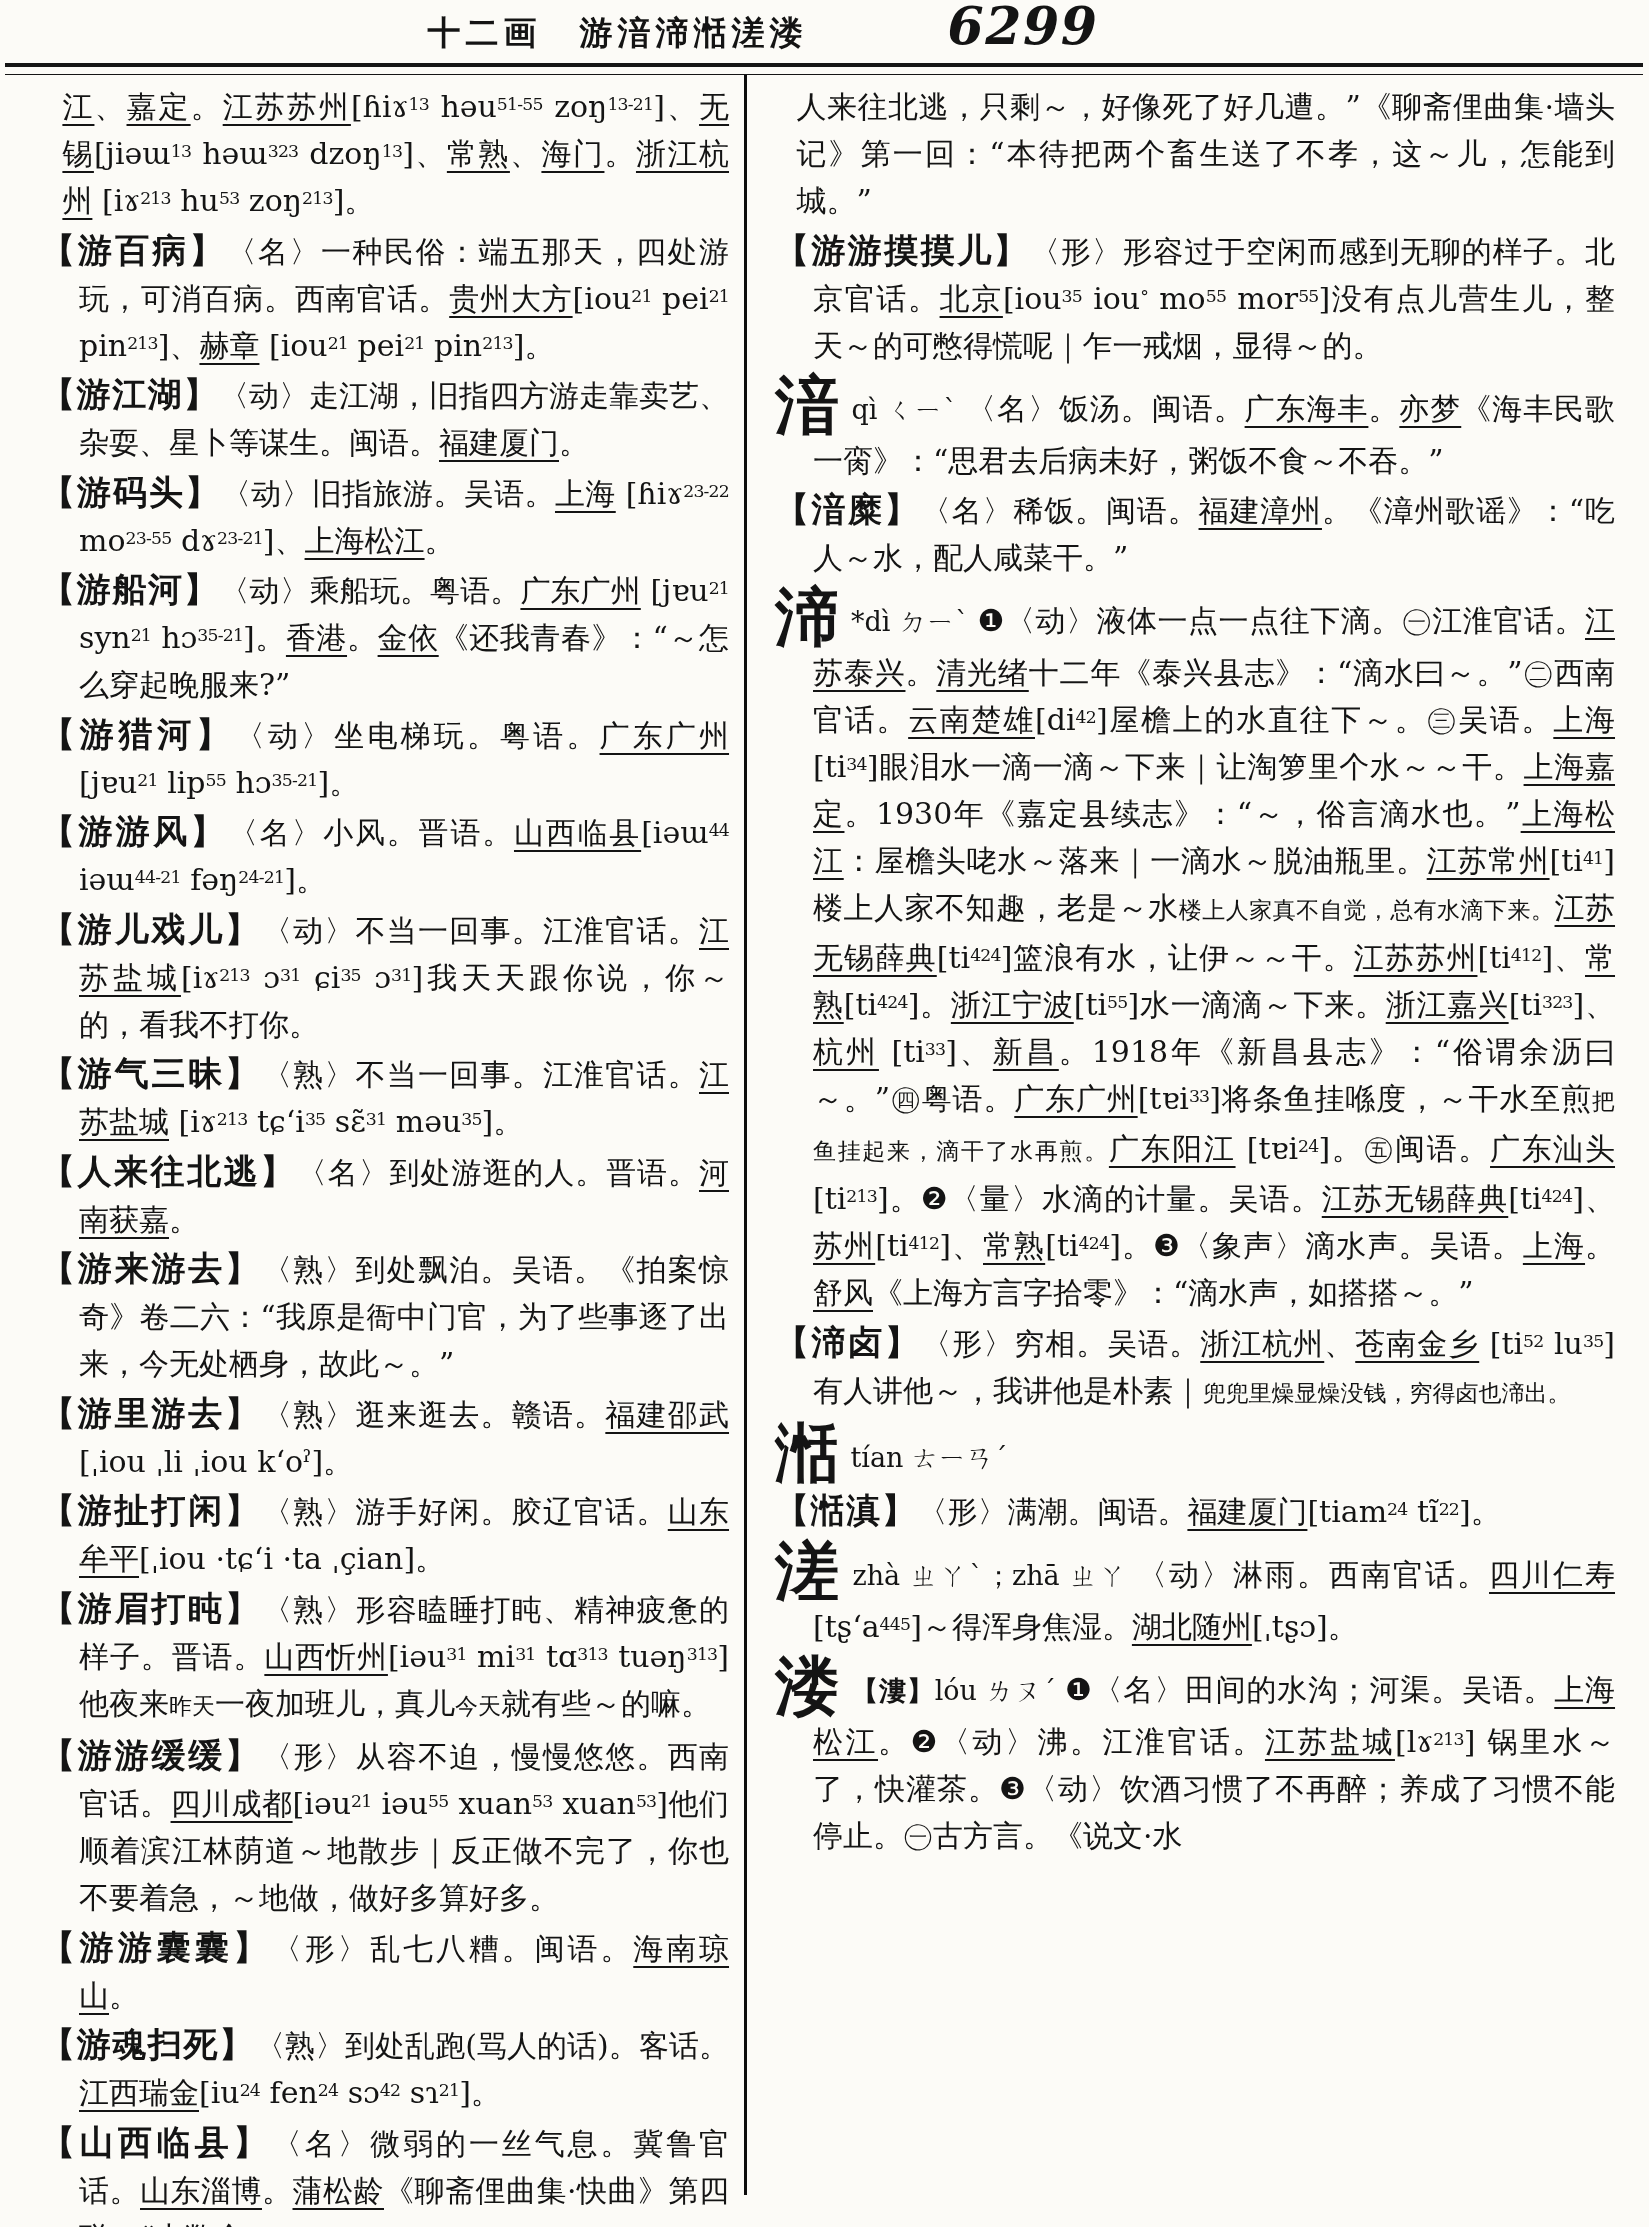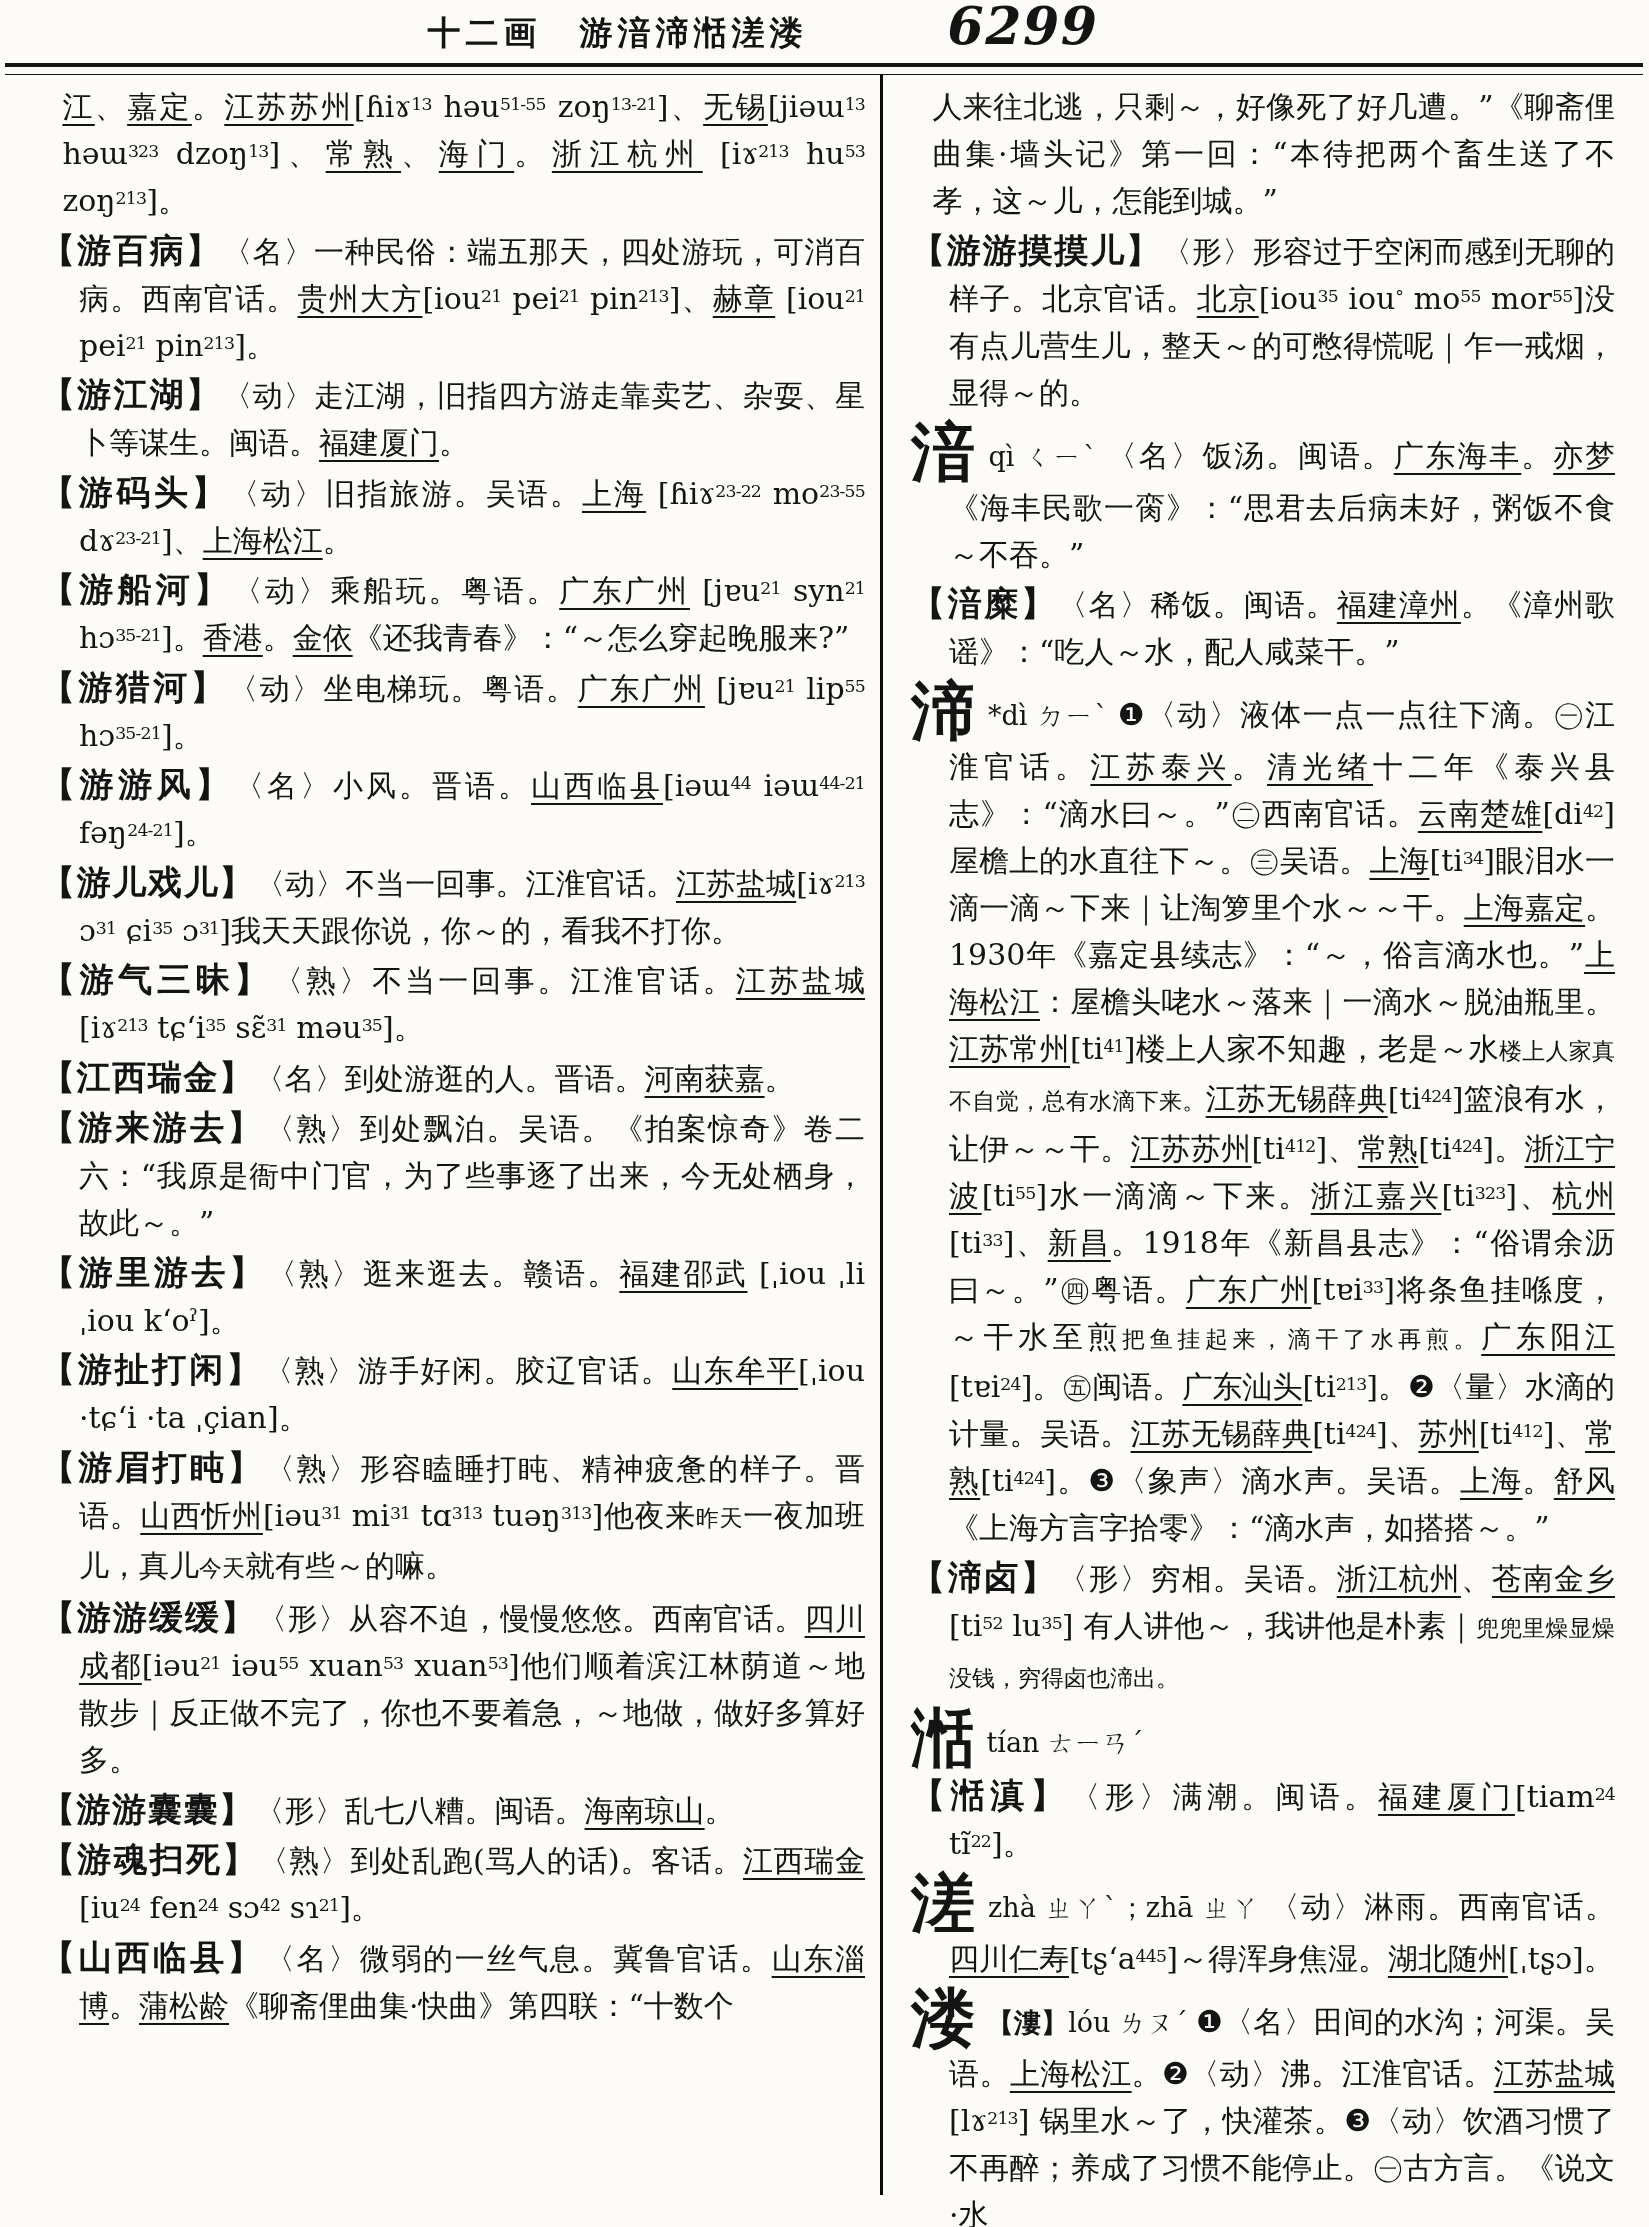--- a/index.html
+++ b/index.html
@@ -35,21 +35,21 @@
   }
   #rule{
     height:7.4px;
     border-top:4.1px solid #151515;
     border-bottom:1.6px solid #151515;
     margin:0 6.6px 0 5px;
   }
   
   #cols{display:flex;align-items:stretch;height:2120px;}
   #col-left{
-    width:880px;
+    width:744px;
     padding:8.2px 15px 0 41px;
     box-sizing:border-box;
   }
   #col-right{
     flex:1;
     border-left:3.3px solid #0c0c0c;
     padding:8.2px 35px 0 28px;
     box-sizing:border-box;
   }
   
@@ -107,21 +107,21 @@
     <div id="col-left">
         <div class="cont"><span class="pn">江</span>、<span class="pn">嘉定</span>。<span class="pn">江苏苏州</span>[ɦiɤ<sup>13</sup> həu<sup>51-55</sup> zoŋ<sup>13-21</sup>]、<span class="pn">无锡</span>[jiəɯ<sup>13</sup> həɯ<sup>323</sup> dzoŋ<sup>13</sup>]、<span class="pn">常熟</span>、<span class="pn">海门</span>。<span class="pn">浙江杭州</span> [iɤ<sup>213</sup> hu<sup>53</sup> zoŋ<sup>213</sup>]。</div>
         <div class="entry"><span class="head">【游百病】</span>〈名〉一种民俗：端五那天，四处游玩，可消百病。西南官话。<span class="pn">贵州大方</span>[iou<sup>21</sup> pei<sup>21</sup> pin<sup>213</sup>]、<span class="pn">赫章</span> [iou<sup>21</sup> pei<sup>21</sup> pin<sup>213</sup>]。</div>
         <div class="entry"><span class="head">【游江湖】</span>〈动〉走江湖，旧指四方游走靠卖艺、杂耍、星卜等谋生。闽语。<span class="pn">福建厦门</span>。</div>
         <div class="entry"><span class="head">【游码头】</span>〈动〉旧指旅游。吴语。<span class="pn">上海</span> [ɦiɤ<sup>23-22</sup> mo<sup>23-55</sup> dɤ<sup>23-21</sup>]、<span class="pn">上海松江</span>。</div>
         <div class="entry"><span class="head">【游船河】</span>〈动〉乘船玩。粤语。<span class="pn">广东广州</span> [jɐu<sup>21</sup> syn<sup>21</sup> hɔ<sup>35-21</sup>]。<span class="pn">香港</span>。<span class="pn">金依</span>《还我青春》：“～怎么穿起晚服来?”</div>
         <div class="entry"><span class="head">【游猎河】</span>〈动〉坐电梯玩。粤语。<span class="pn">广东广州</span> [jɐu<sup>21</sup> lip<sup>55</sup> hɔ<sup>35-21</sup>]。</div>
         <div class="entry"><span class="head">【游游风】</span>〈名〉小风。晋语。<span class="pn">山西临县</span>[iəɯ<sup>44</sup> iəɯ<sup>44-21</sup> fəŋ<sup>24-21</sup>]。</div>
         <div class="entry"><span class="head">【游儿戏儿】</span>〈动〉不当一回事。江淮官话。<span class="pn">江苏盐城</span>[iɤ<sup>213</sup> ɔ<sup>31</sup> ɕi<sup>35</sup> ɔ<sup>31</sup>]我天天跟你说，你～的，看我不打你。</div>
         <div class="entry"><span class="head">【游气三昧】</span>〈熟〉不当一回事。江淮官话。<span class="pn">江苏盐城</span> [iɤ<sup>213</sup> tɕʻi<sup>35</sup> sɛ̃<sup>31</sup> məu<sup>35</sup>]。</div>
-        <div class="entry"><span class="head">【江西瑞金】</span>〈名〉到处游逛的人。晋语。<span class="pn">河南获嘉</span>。</div>
+        <div class="entry"><span class="head">【人来往北逃】</span>〈名〉到处游逛的人。晋语。<span class="pn">河南获嘉</span>。</div>
         <div class="entry"><span class="head">【游来游去】</span>〈熟〉到处飘泊。吴语。《拍案惊奇》卷二六：“我原是衙中门官，为了些事逐了出来，今无处栖身，故此～。”</div>
         <div class="entry"><span class="head">【游里游去】</span>〈熟〉逛来逛去。赣语。<span class="pn">福建邵武</span> [ˌiou ˌli ˌiou kʻoˀ]。</div>
         <div class="entry"><span class="head">【游扯打闲】</span>〈熟〉游手好闲。胶辽官话。<span class="pn">山东牟平</span>[ˌiou ·tɕʻi ·ta ˌçian]。</div>
         <div class="entry"><span class="head">【游眉打盹】</span>〈熟〉形容瞌睡打盹、精神疲惫的样子。晋语。<span class="pn">山西忻州</span>[iəu<sup>31</sup> mi<sup>31</sup> tɑ<sup>313</sup> tuəŋ<sup>313</sup>]他夜来<span class="gloss">昨天</span>一夜加班儿，真儿<span class="gloss">今天</span>就有些～的嘛。</div>
         <div class="entry"><span class="head">【游游缓缓】</span>〈形〉从容不迫，慢慢悠悠。西南官话。<span class="pn">四川成都</span>[iəu<sup>21</sup> iəu<sup>55</sup> xuan<sup>53</sup> xuan<sup>53</sup>]他们顺着滨江林荫道～地散步｜反正做不完了，你也不要着急，～地做，做好多算好多。</div>
         <div class="entry"><span class="head">【游游囊囊】</span>〈形〉乱七八糟。闽语。<span class="pn">海南琼山</span>。</div>
         <div class="entry"><span class="head">【游魂扫死】</span>〈熟〉到处乱跑(骂人的话)。客话。<span class="pn">江西瑞金</span>[iu<sup>24</sup> fen<sup>24</sup> sɔ<sup>42</sup> sɿ<sup>21</sup>]。</div>
         <div class="entry"><span class="head">【山西临县】</span>〈名〉微弱的一丝气息。冀鲁官话。<span class="pn">山东淄博</span>。<span class="pn">蒲松龄</span>《聊斋俚曲集·快曲》第四联：“十数个</div>
       </div>
     <div id="col-right">

